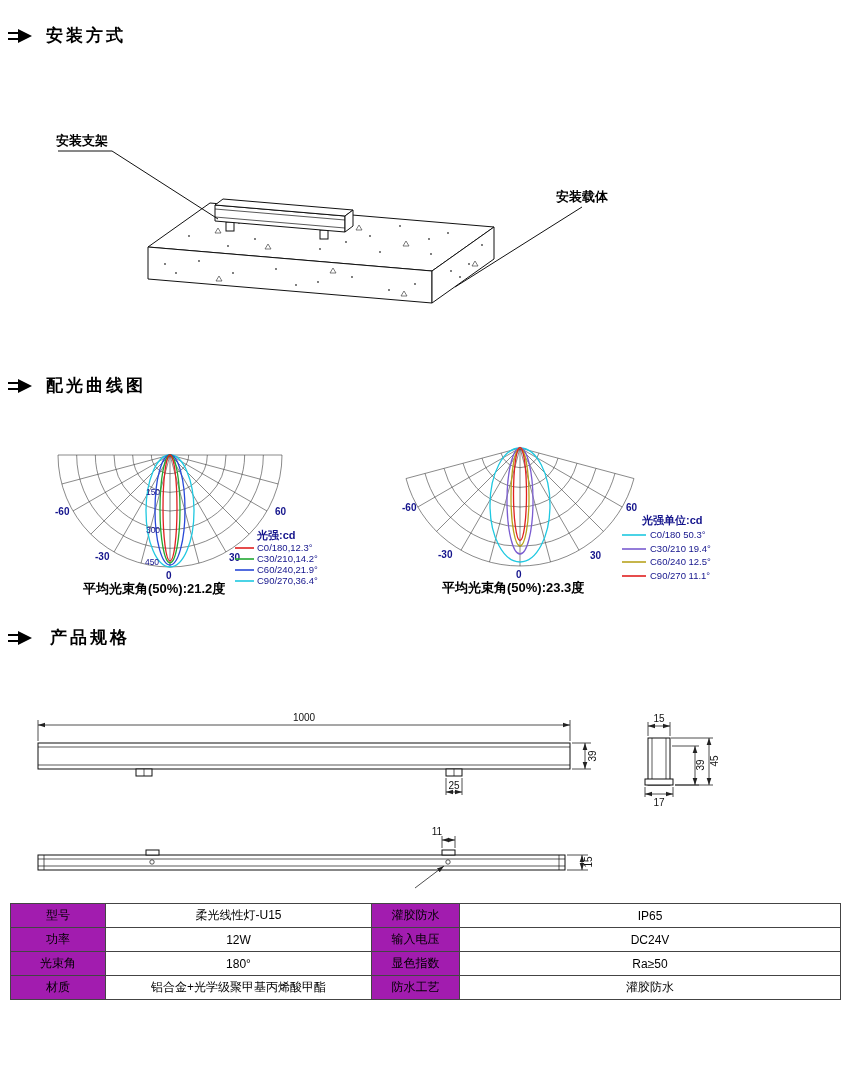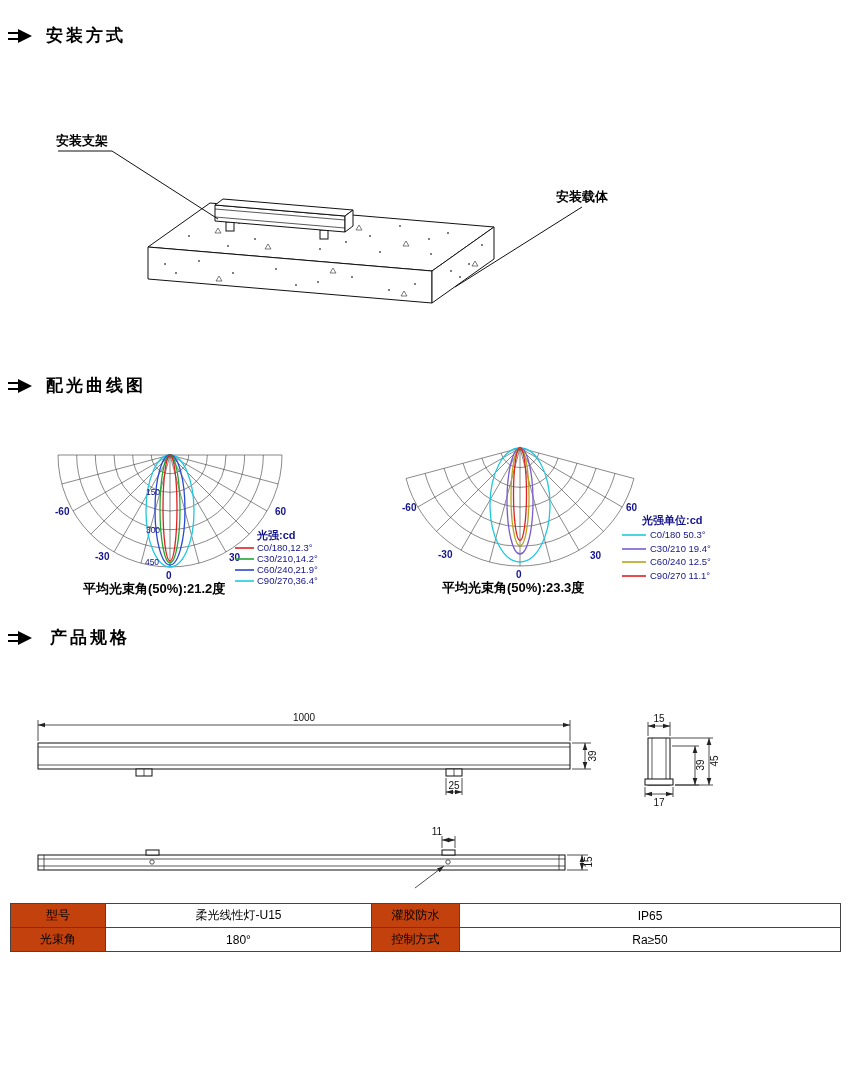--- a/index.html
+++ b/index.html
@@ -22,21 +22,21 @@
   .lg-title{font-size:11px;font-weight:bold;fill:#14148c;}
   .lg-txt{font-size:9.5px;fill:#14148c;}
   .lg-line{stroke-width:1.6;}
   .cap{font-size:13px;font-weight:bold;fill:#000;}
   .dim{stroke:#222;stroke-width:0.8;fill:none;}
   .dimtxt{font-size:10px;fill:#111;}
   .spec-table{position:absolute;left:10px;top:903px;width:830px;border-collapse:collapse;
               font-size:12px;table-layout:fixed;}
   .spec-table td{border:1px solid #444;height:23px;text-align:center;padding:0 2px;
                  overflow:hidden;white-space:nowrap;}
-  .spec-table td.k{background:#c2410c;}
+  .spec-table td.k{background:#a21caf;}
 </style>
 </head>
 <body>
 
 <div class="page">
 
   <div class="section-header" style="top:24px;">
     <svg class="arrow-icon" width="26" height="16" viewBox="0 0 26 16">
       <path d="M0,5 H12 M0,11 H12" stroke="#000" stroke-width="2" fill="none"></path>
       <path d="M10,1 L24,8 L10,15 Z" fill="#000"></path>
@@ -299,21 +299,33 @@
         <col style="width:381px">
       </colgroup>
     <tbody>
       <tr>
         <td class="k">型号</td>
         <td class="v">柔光线性灯-U15</td>
         <td class="k">灌胶防水</td>
         <td class="v">IP65</td>
       </tr>
       <tr>
+        <td class="k">功率</td>
+        <td class="v">12W</td>
+        <td class="k">输入电压</td>
+        <td class="v">DC24V</td>
+      </tr>
+      <tr>
         <td class="k">光束角</td>
         <td class="v">180°</td>
-        <td class="k">控制方式</td>
+        <td class="k">显色指数</td>
         <td class="v">Ra≥50</td>
+      </tr>
+      <tr>
+        <td class="k">材质</td>
+        <td class="v">铝合金+光学级聚甲基丙烯酸甲酯</td>
+        <td class="k">防水工艺</td>
+        <td class="v">灌胶防水</td>
       </tr>
     </tbody>
   </table>
 
 </div>
 
 </body></html>

